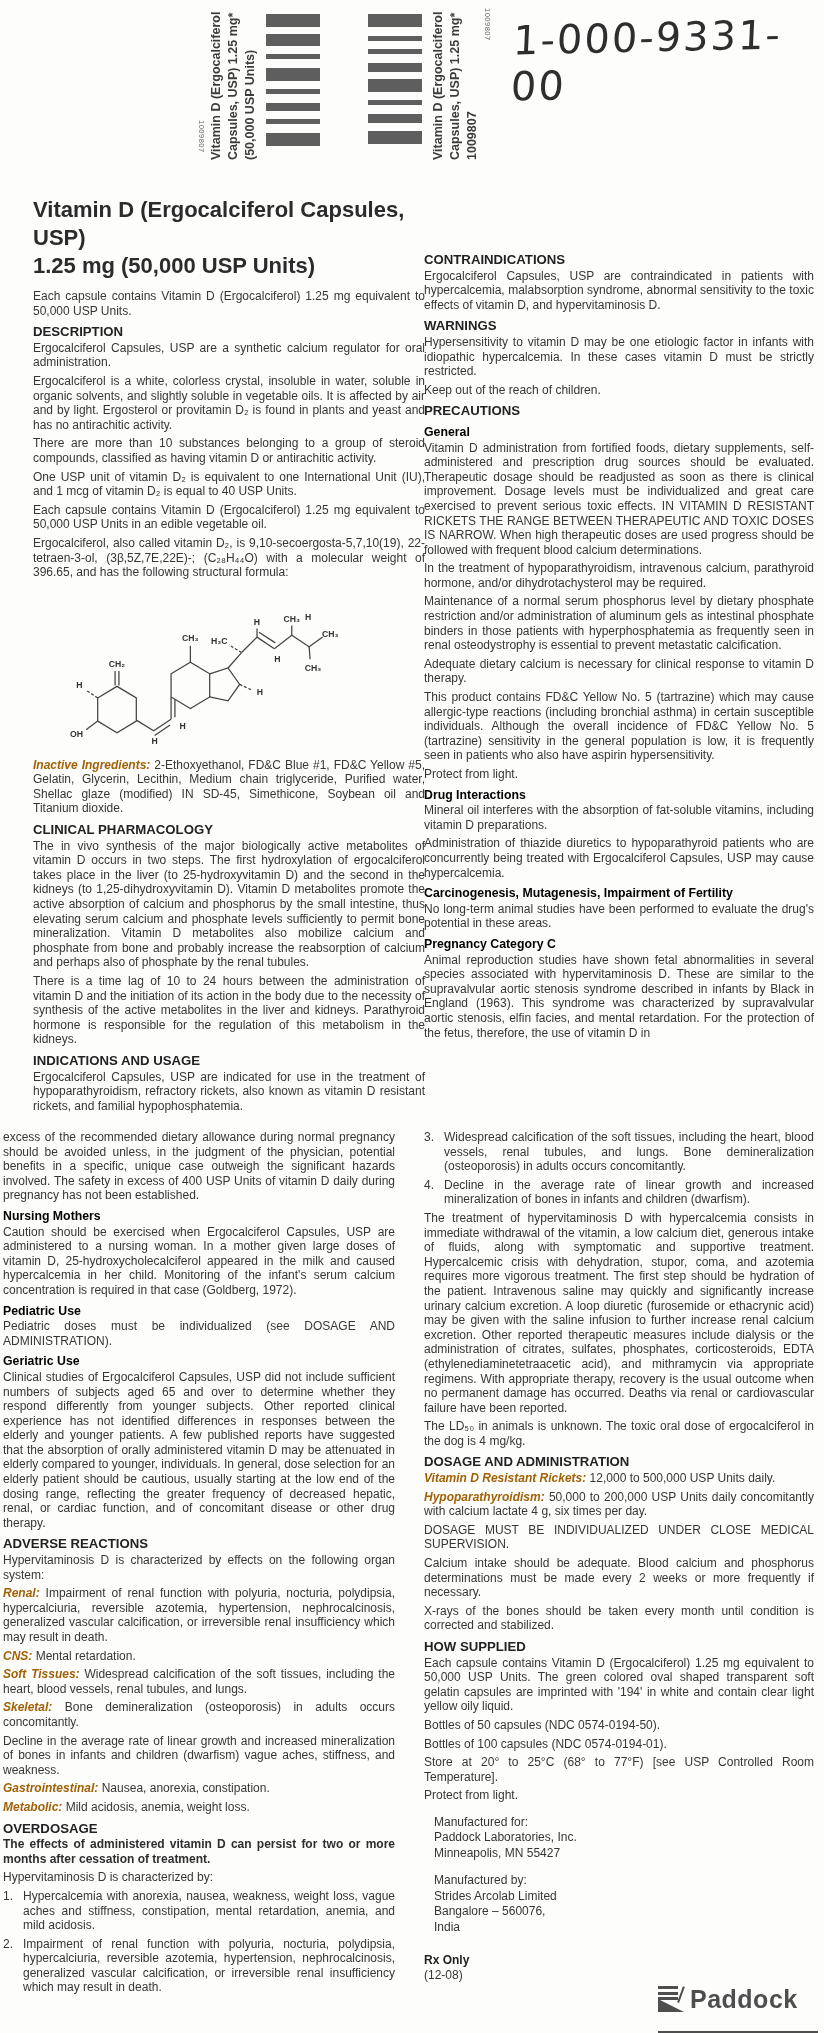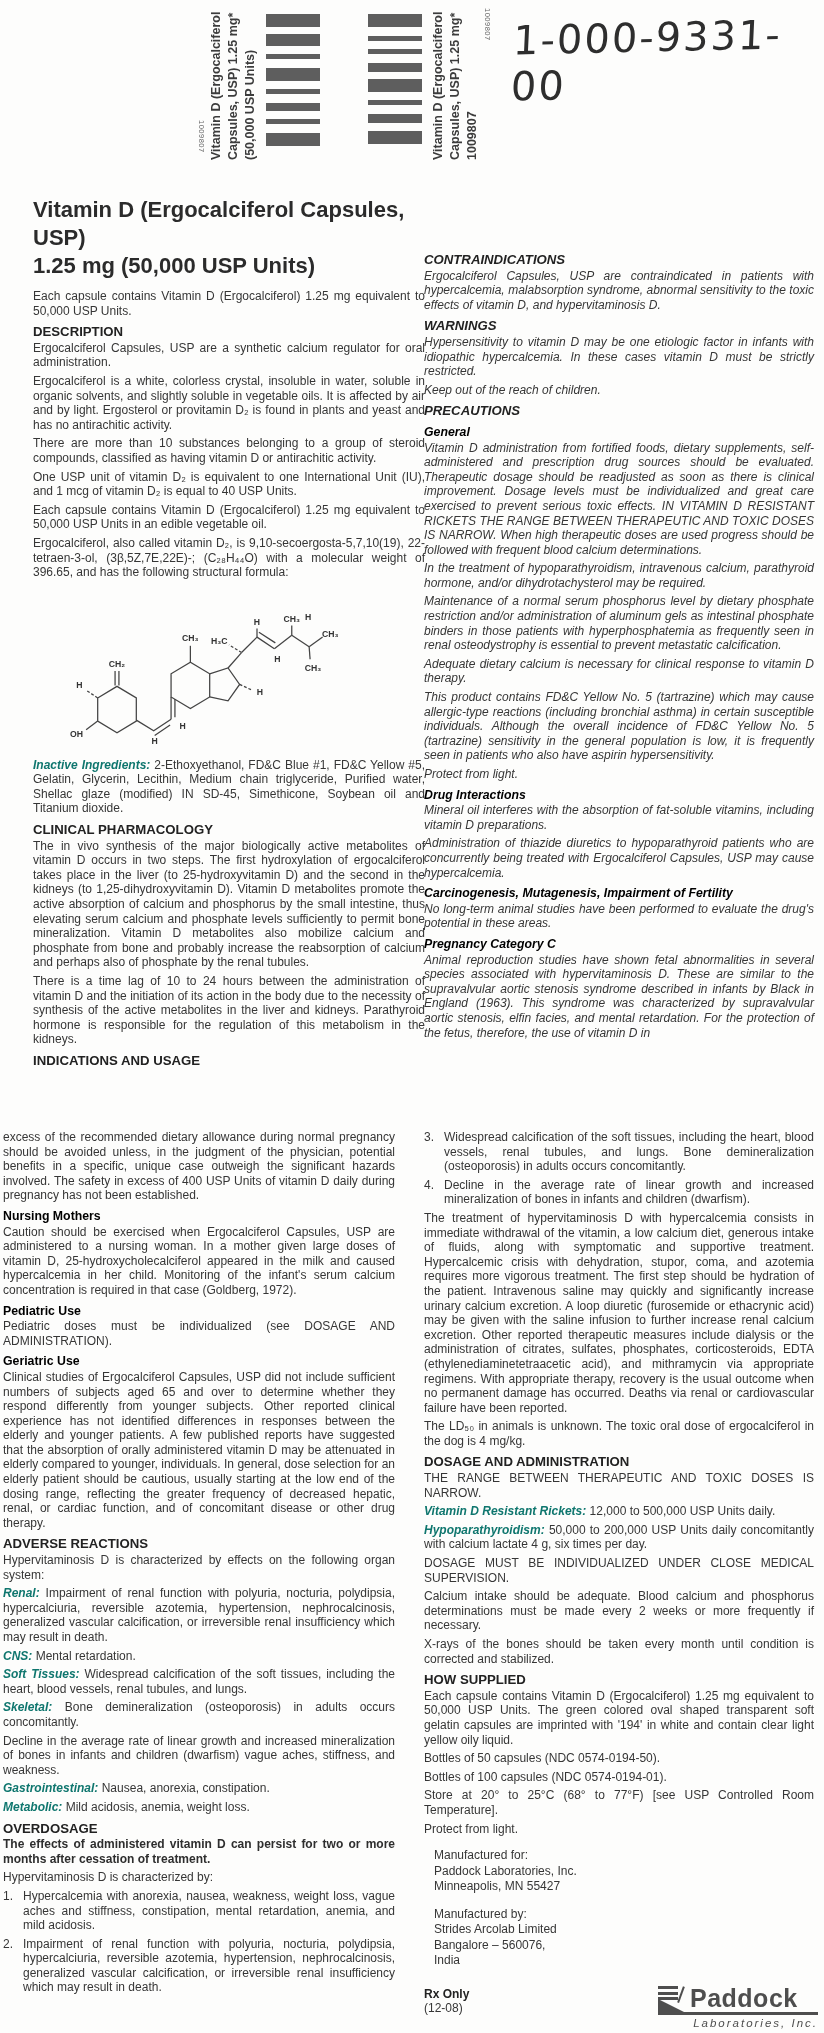--- a/index.html
+++ b/index.html
@@ -10,42 +10,42 @@
          font-weight:bold;font-size:12.5px;line-height:17px;color:#3c3c3c;white-space:nowrap;}
   .vcode{position:absolute;transform:rotate(90deg);transform-origin:0 0;width:44px;
          font-size:7.5px;color:#666;letter-spacing:.5px;}
   .barcode{position:absolute;width:54px;display:flex;flex-direction:column;}
   .barcode i{display:block;background:#5e5e5e;width:100%;}
   .handwritten{position:absolute;left:512px;top:14px;font-family:"DejaVu Sans",sans-serif;
                font-size:40px;color:#2e2e2e;letter-spacing:2px;transform:rotate(-1.3deg) skewX(-4deg);}
   
   .col{position:absolute;width:392px;font-size:12px;line-height:14.6px;text-align:justify;}
   #colLT{left:15px;top:196px;margin-left:18px;}
-  #colRT{left:424px;top:246px;width:390px;font-style:italic;}
+  #colRT{left:424px;top:246px;width:390px;}
   #colLB{left:3px;top:1130px;}
   #colRB{left:424px;top:1130px;width:390px;}
   .doc-title{font-size:22px;line-height:28px;font-weight:bold;color:#2b2b2b;margin:0 0 9px;text-align:left;}
   .h{font-size:13.2px;font-weight:bold;color:#222;margin:7px 0 1px;text-align:left;}
   .sh{font-size:12.3px;font-weight:bold;color:#000000;margin:6px 0 1px;text-align:left;}
   .p{margin:0 0 4px;}
-  .lead{font-weight:bold;font-style:italic;color:#0f766e;}
+  .lead{font-weight:bold;font-style:italic;color:#a16207;}
   .boldp{font-weight:bold;color:#2e2e2e;}
   .li{display:flex;margin:0 0 4px;}
   .li .num{flex:none;width:20px;text-align:left;}
   .li .txt{flex:1;text-align:justify;}
   .figure{margin:4px 0 6px 28px;}
   .figure svg{display:block;}
   .fl{font-size:9px;font-weight:bold;fill:#333;font-family:"Liberation Sans",sans-serif;}
   
   .mfg{margin:12px 10px 0;text-align:left;}
   .mfg div{line-height:15.5px;}
   .rx{font-weight:bold;color:#222;margin-top:18px;text-align:left;}
   .datecode{margin-top:0;text-align:left;}
   .logo{position:absolute;left:658px;top:1986px;width:160px;}
-  .logo-top{display:flex;align-items:flex-start;border-bottom:3px solid #4e4e4e;padding-bottom:0;}
+  .logo-top{display:flex;align-items:center;border-bottom:3px solid #4e4e4e;padding-bottom:19px;}
   .logo-mark{position:relative;width:32px;height:26px;flex:none;}
   .lm-lines i{display:block;width:20px;height:3px;background:#4e4e4e;margin-bottom:2.5px;}
   .lm-tri{position:absolute;left:0;bottom:0;width:0;height:0;border-bottom:13px solid #4e4e4e;border-right:26px solid transparent;}
   .lm-diag{position:absolute;left:22px;top:0;width:1.6px;height:17px;background:#4e4e4e;transform:rotate(20deg);}
   .logo-name{font-size:25px;font-weight:bold;color:#4e4e4e;letter-spacing:.5px;line-height:24px;}
   .logo-sub{font-size:11.5px;font-style:italic;color:#4e4e4e;letter-spacing:2px;text-align:right;margin-top:2px;}
 </style>
 </head>
 <body>
 
@@ -150,20 +150,21 @@
       </svg>
     </div>
 
     <p class="p"><span class="lead">Inactive Ingredients:</span><span> 2-Ethoxyethanol, FD&amp;C Blue #1, FD&amp;C Yellow #5, Gelatin, Glycerin, Lecithin, Medium chain triglyceride, Purified water, Shellac glaze (modified) IN SD-45, Simethicone, Soybean oil and Titanium dioxide.</span></p>
 
     <div class="h">CLINICAL PHARMACOLOGY</div>
     <p class="p">The in vivo synthesis of the major biologically active metabolites of vitamin D occurs in two steps. The first hydroxylation of ergocalciferol takes place in the liver (to 25-hydroxyvitamin D) and the second in the kidneys (to 1,25-dihydroxyvitamin D). Vitamin D metabolites promote the active absorption of calcium and phosphorus by the small intestine, thus elevating serum calcium and phosphate levels sufficiently to permit bone mineralization. Vitamin D metabolites also mobilize calcium and phosphate from bone and probably increase the reabsorption of calcium and perhaps also of phosphate by the renal tubules.</p>
     <p class="p">There is a time lag of 10 to 24 hours between the administration of vitamin D and the initiation of its action in the body due to the necessity of synthesis of the active metabolites in the liver and kidneys. Parathyroid hormone is responsible for the regulation of this metabolism in the kidneys.</p>
 
     <div class="h">INDICATIONS AND USAGE</div>
+    <p class="p">Ergocalciferol Capsules, USP are indicated for use in the treatment of hypoparathyroidism, refractory rickets, also known as vitamin D resistant rickets, and familial hypophosphatemia.</p>
   </div>
 
   <div class="col" id="colRT">
     <div class="h">CONTRAINDICATIONS</div>
     <p class="p">Ergocalciferol Capsules, USP are contraindicated in patients with hypercalcemia, malabsorption syndrome, abnormal sensitivity to the toxic effects of vitamin D, and hypervitaminosis D.</p>
 
     <div class="h">WARNINGS</div>
     <p class="p">Hypersensitivity to vitamin D may be one etiologic factor in infants with idiopathic hypercalcemia. In these cases vitamin D must be strictly restricted.</p>
     <p class="p">Keep out of the reach of children.</p>
 
@@ -228,21 +229,20 @@
       <span class="txt">Widespread calcification of the soft tissues, including the heart, blood vessels, renal tubules, and lungs. Bone demineralization (osteoporosis) in adults occurs concomitantly.</span>
     </div>
     <div class="li">
       <span class="num">4.</span>
       <span class="txt">Decline in the average rate of linear growth and increased mineralization of bones in infants and children (dwarfism).</span>
     </div>
     <p class="p">The treatment of hypervitaminosis D with hypercalcemia consists in immediate withdrawal of the vitamin, a low calcium diet, generous intake of fluids, along with symptomatic and supportive treatment. Hypercalcemic crisis with dehydration, stupor, coma, and azotemia requires more vigorous treatment. The first step should be hydration of the patient. Intravenous saline may quickly and significantly increase urinary calcium excretion. A loop diuretic (furosemide or ethacrynic acid) may be given with the saline infusion to further increase renal calcium excretion. Other reported therapeutic measures include dialysis or the administration of citrates, sulfates, phosphates, corticosteroids, EDTA (ethylenediaminetetraacetic acid), and mithramycin via appropriate regimens. With appropriate therapy, recovery is the usual outcome when no permanent damage has occurred. Deaths via renal or cardiovascular failure have been reported.</p>
     <p class="p">The LD₅₀ in animals is unknown. The toxic oral dose of ergocalciferol in the dog is 4 mg/kg.</p>
 
     <div class="h">DOSAGE AND ADMINISTRATION</div>
-    <p class="p">THE RANGE BETWEEN THERAPEUTIC AND TOXIC DOSES IS NARROW.</p>
     <p class="p"><span class="lead">Vitamin D Resistant Rickets:</span><span> 12,000 to 500,000 USP Units daily.</span></p>
     <p class="p"><span class="lead">Hypoparathyroidism:</span><span> 50,000 to 200,000 USP Units daily concomitantly with calcium lactate 4 g, six times per day.</span></p>
     <p class="p">DOSAGE MUST BE INDIVIDUALIZED UNDER CLOSE MEDICAL SUPERVISION.</p>
     <p class="p">Calcium intake should be adequate. Blood calcium and phosphorus determinations must be made every 2 weeks or more frequently if necessary.</p>
     <p class="p">X-rays of the bones should be taken every month until condition is corrected and stabilized.</p>
 
     <div class="h">HOW SUPPLIED</div>
     <p class="p">Each capsule contains Vitamin D (Ergocalciferol) 1.25 mg equivalent to 50,000 USP Units. The green colored oval shaped transparent soft gelatin capsules are imprinted with '194' in white and contain clear light yellow oily liquid.</p>
     <p class="p">Bottles of 50 capsules (NDC 0574-0194-50).</p>
     <p class="p">Bottles of 100 capsules (NDC 0574-0194-01).</p>

